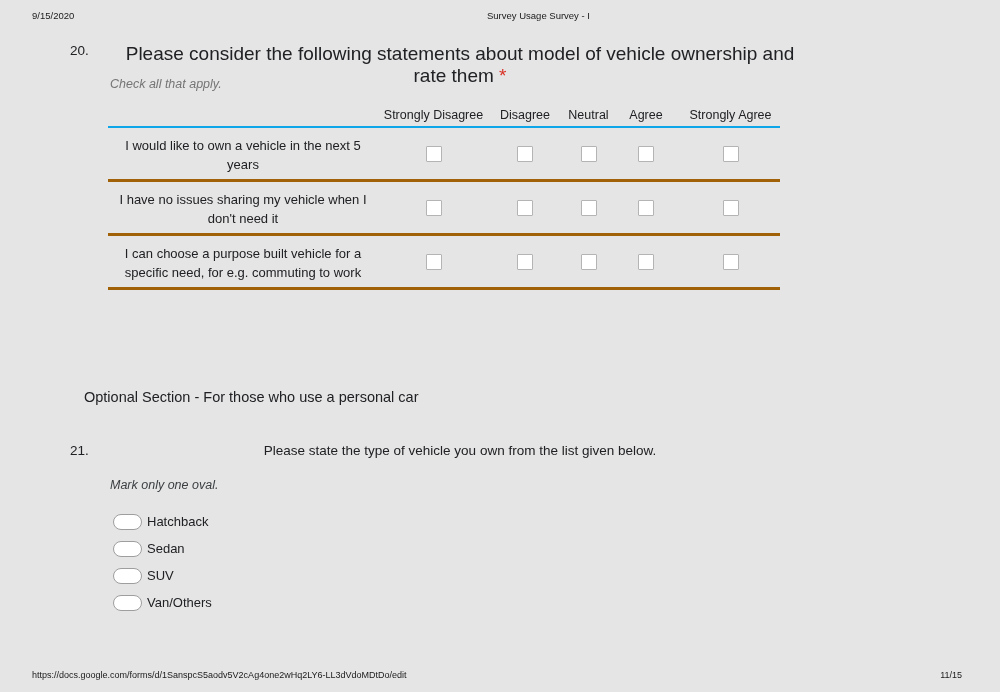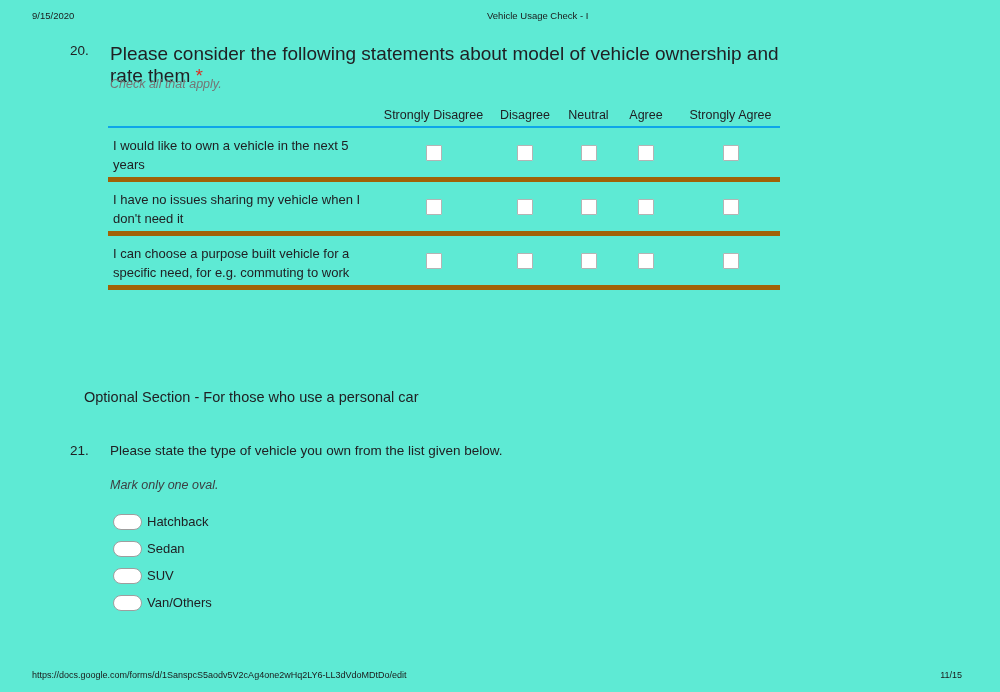--- a/index.html
+++ b/index.html
@@ -5,21 +5,21 @@
   * { margin: 0; padding: 0; box-sizing: border-box; }
   html, body { background: #ffffff; }
   body {
     font-family: "Liberation Sans", sans-serif;
     color: #202124;
     width: 1000px;
     height: 692px;
     position: relative;
     overflow: hidden;
   }
-  .page { position: absolute; inset: 0; background: #5eead4; }
+  .page { position: absolute; inset: 0; background: #e5e5e5; text-align: center; }
 
   
   .hdr-date { position: absolute; left: 32px; top: 10px; font-size: 9.5px; color: #1a1a1a; }
   .hdr-title { position: absolute; left: 487px; top: 10px; font-size: 9.5px; color: #1a1a1a; white-space: nowrap; }
   .ftr-url { position: absolute; left: 32px; top: 670px; font-size: 9px; color: #1a1a1a; }
   .ftr-page { position: absolute; right: 38px; top: 670px; font-size: 9px; color: #1a1a1a; }
 
   
   .q20-num { position: absolute; left: 70px; top: 43px; font-size: 13.5px; color: #202124; }
   .q20-title { position: absolute; left: 110px; top: 43px; width: 700px; font-size: 19px; color: #202124; }
@@ -31,21 +31,21 @@
   .grid-head, .grid-row {
     display: grid;
     grid-template-columns: 275px 101px 82px 45px 70px 99px;
   }
   .grid-head { height: 22px; border-bottom: 2px solid #0ea5e9; }
   .grid-head .gh-cell {
     font-size: 12.5px; color: #202124; white-space: nowrap;
     display: flex; align-items: flex-start; justify-content: center;
     padding-top: 2px;
   }
-  .grid-row { height: 54px; border-bottom: 5px solid #a16207; }
+  .grid-row { height: 54px; border-bottom: 3px solid #a16207; }
   .grid-row-label {
     font-size: 13px; line-height: 19px; color: #202124;
     padding: 8px 10px 0 5px; white-space: pre-line;
   }
   .cb-cell { display: flex; align-items: center; justify-content: center; }
   .checkbox {
     width: 16px; height: 16px; background: #fff;
     border: 1px solid #b4b4b4; border-radius: 1px;
   }
 
@@ -64,21 +64,21 @@
     flex: 0 0 auto;
   }
   .option-label { font-size: 13px; color: #202124; margin-left: 5px; }
 </style>
 </head>
 <body>
 
 <div class="page">
 
   <div class="hdr-date">9/15/2020</div>
-  <div class="hdr-title">Vehicle Usage Check - I</div>
+  <div class="hdr-title">Survey Usage Survey - I</div>
 
   <div class="q20-num">20.</div>
   <div class="q20-title"><span>Please consider the following statements about model of vehicle ownership and rate them </span><span class="required">*</span></div>
   <div class="q20-hint">Check all that apply.</div>
 
   <div class="grid">
     <div class="grid-head">
       <div class="gh-cell"></div>
       <div class="gh-cell">Strongly Disagree</div>
       <div class="gh-cell">Disagree</div>

